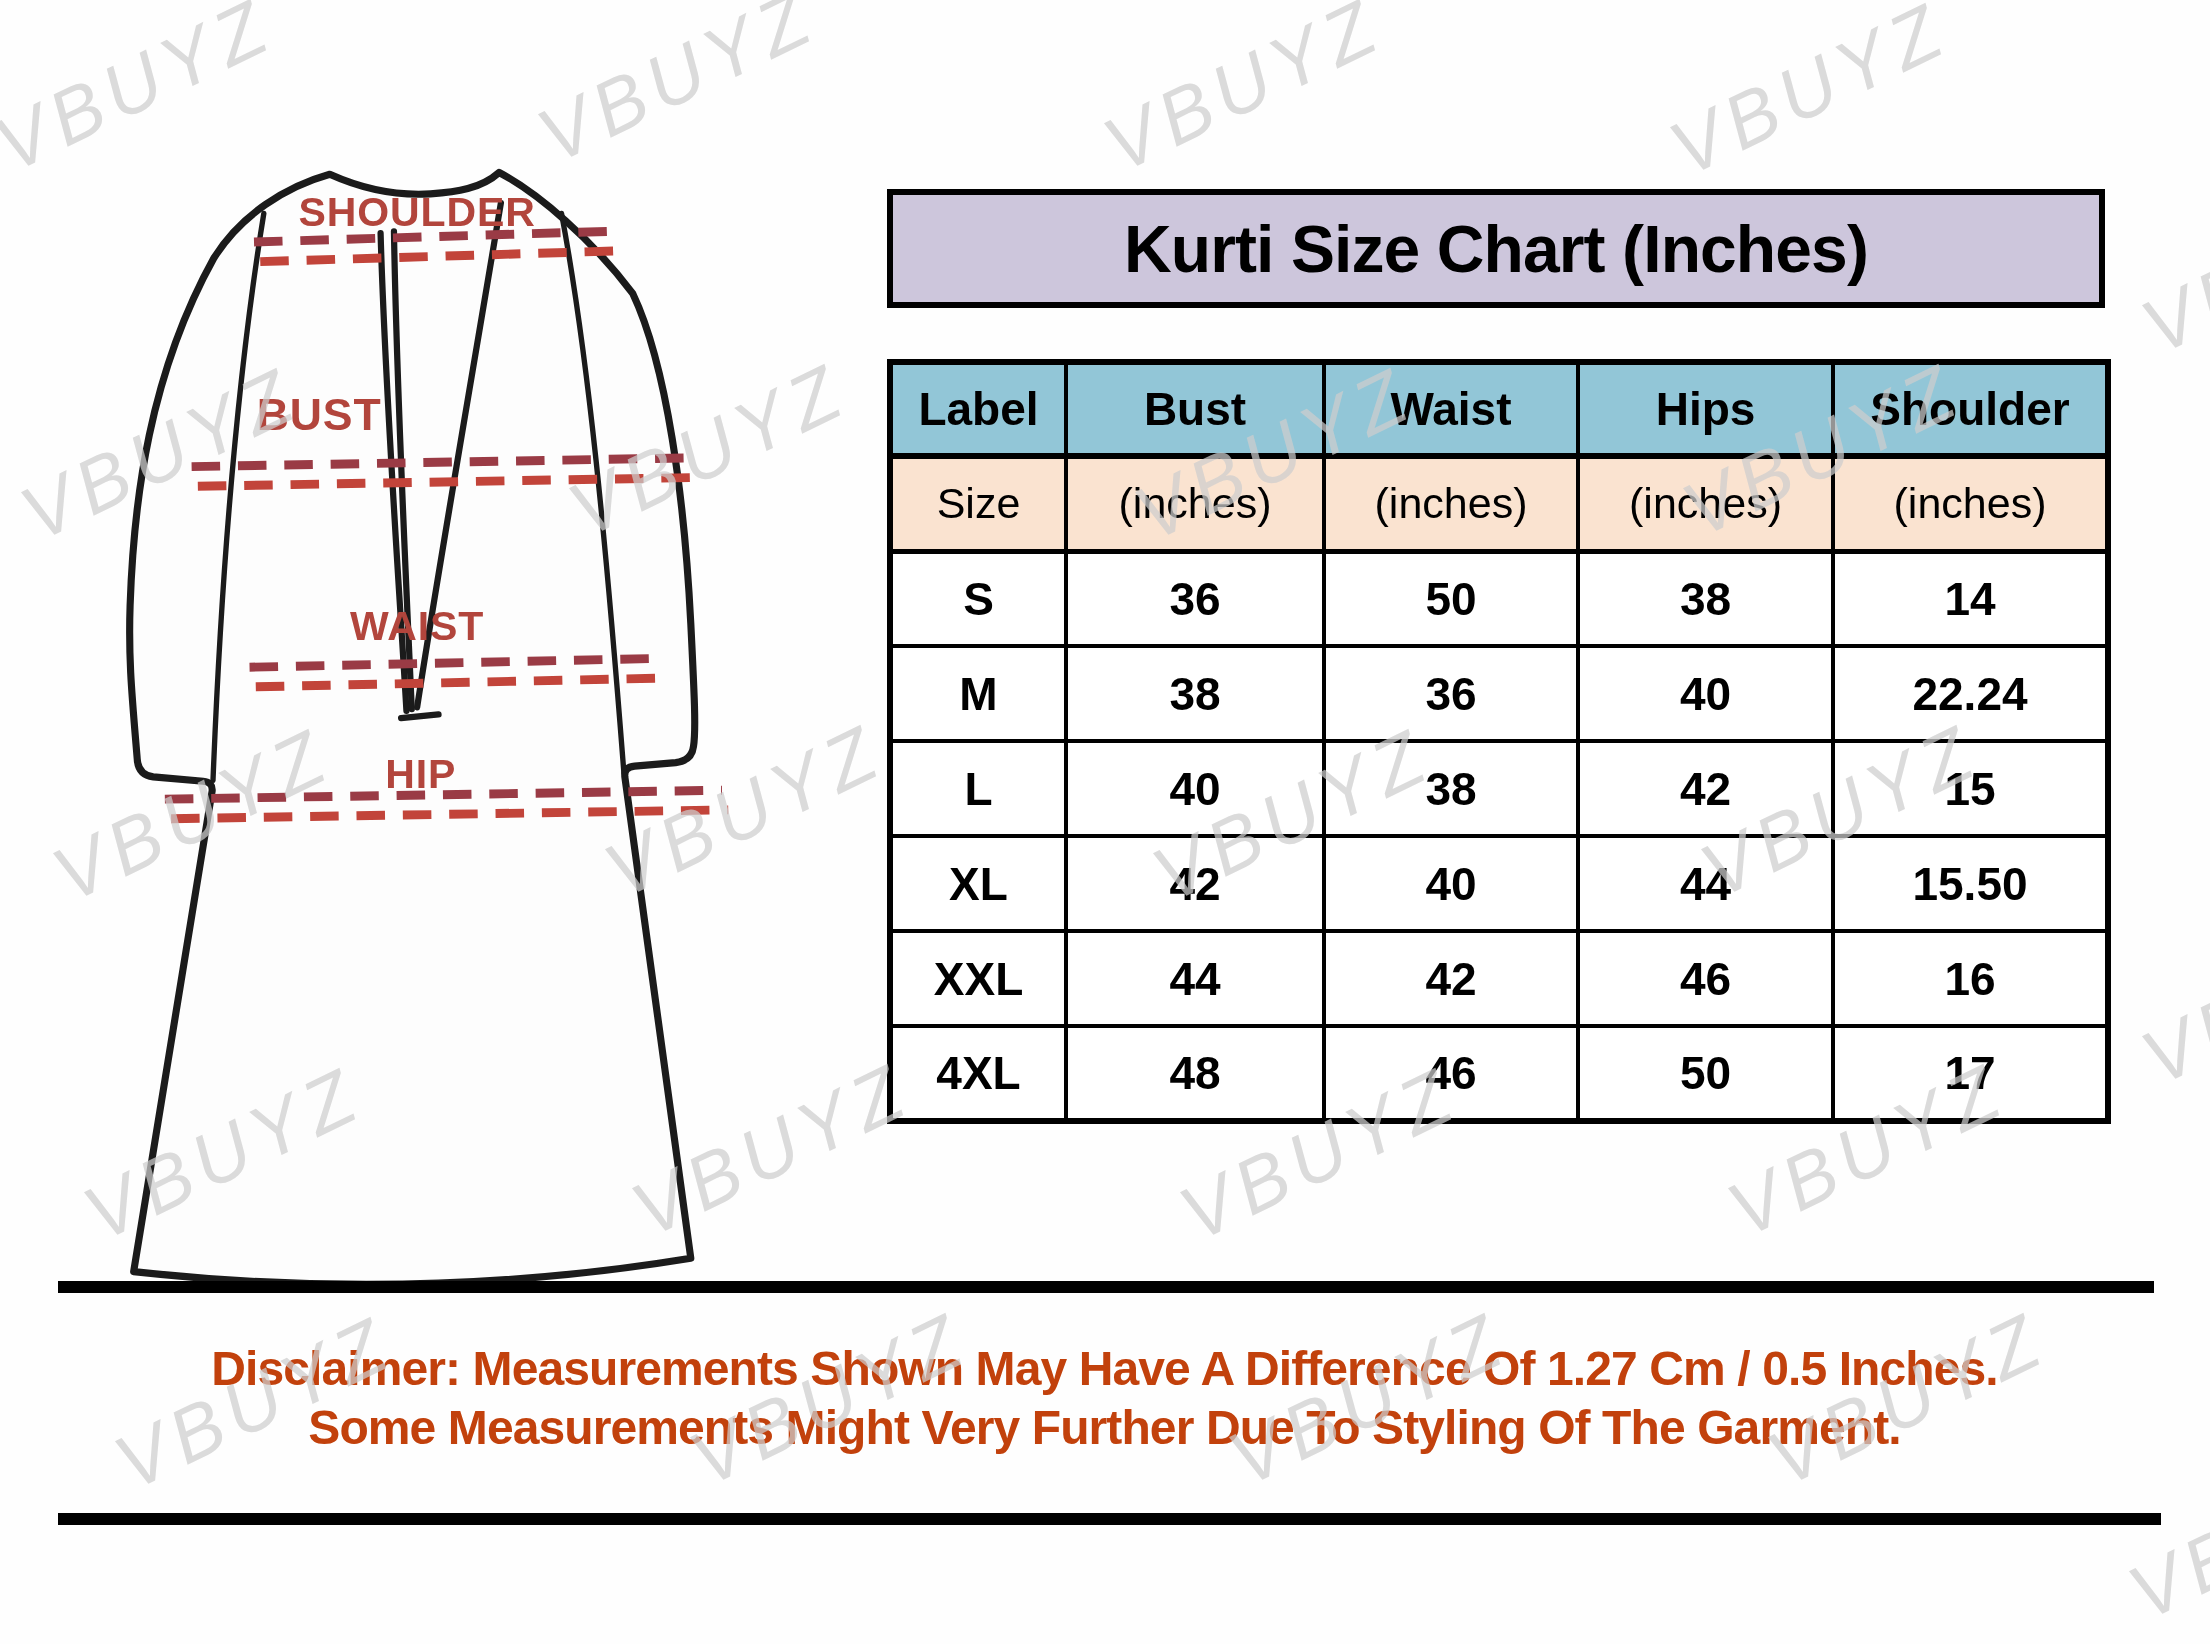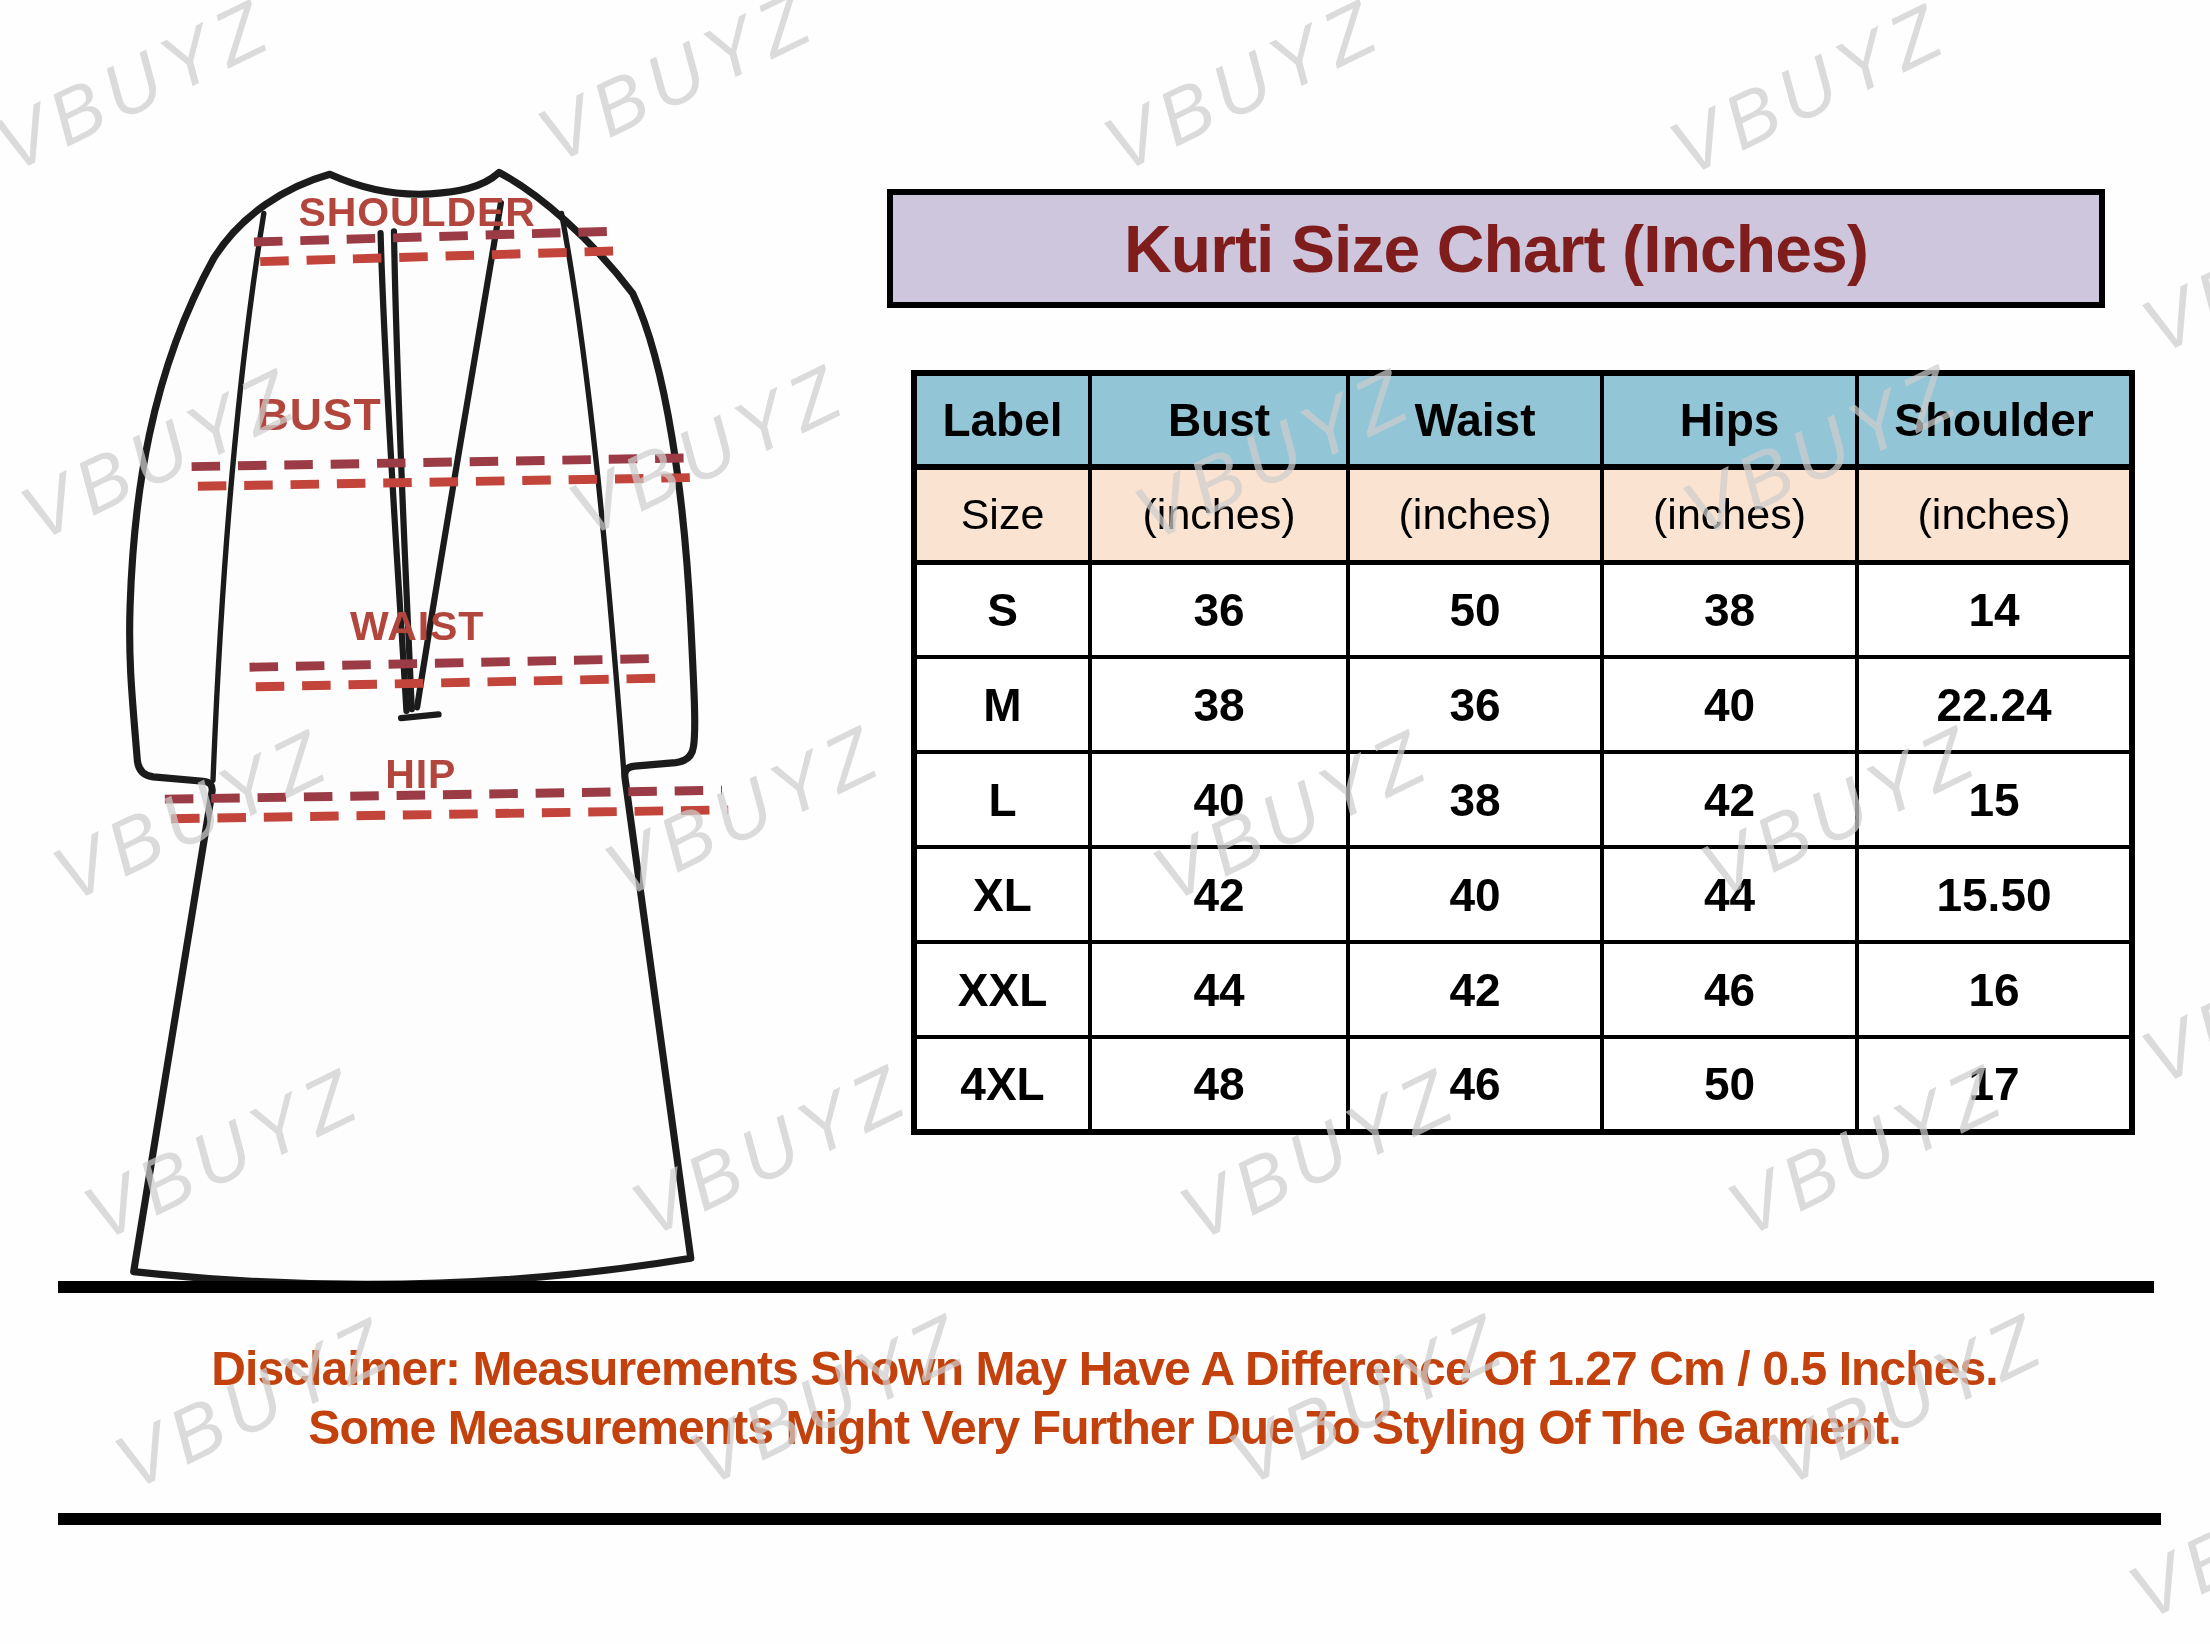--- a/index.html
+++ b/index.html
@@ -15,29 +15,28 @@
   .kurti .slit    { fill:none; stroke:#1b1b1b; stroke-width:7; stroke-linecap:round; }
   .kurti .dashA   { stroke:var(--dash_dark); stroke-width:10; stroke-dasharray:32 20; fill:none; }
   .kurti .dashB   { stroke:var(--dash_red);  stroke-width:10; stroke-dasharray:32 20; fill:none; }
   .kurti text     { fill:var(--measure_red); font-weight:bold; text-anchor:middle; letter-spacing:1px; }
 
   
   .title-bar {
     position:absolute; left:887px; top:189px; width:1218px; height:119px; z-index:1;
     background:var(--title_bg); border:6.2px solid #000; box-sizing:border-box;
     display:flex; align-items:center; justify-content:center;
-    font-size:66px; font-weight:bold; color:#7f1d1d; letter-spacing:-0.9px;
+    font-size:66px; font-weight:bold; color:#000000; letter-spacing:-0.9px;
   }
 
   
   .size-table {
-    position:absolute; left:887px; top:370px; width:1218px; z-index:1;
+    position:absolute; left:887px; top:359px; width:1218px; z-index:1;
     border-collapse:collapse; table-layout:fixed;
     border:6.2px solid #000;
-    margin-left:24px;
   }
   .size-table th, .size-table td {
     border:4.5px solid #000; text-align:center; vertical-align:middle;
     color:#000; padding:0; box-sizing:border-box;
   }
   .size-table tr.row-label th { background:var(--header_bg); font-size:46px; font-weight:bold; height:94px; border-bottom-width:6.2px; }
   .size-table tr.row-sub  th { background:var(--subheader_bg); font-size:43px; font-weight:normal; height:95px; border-bottom-width:5.3px; }
   .size-table tbody td { background:#fff; font-size:46px; font-weight:bold; height:95px; }
 
   

